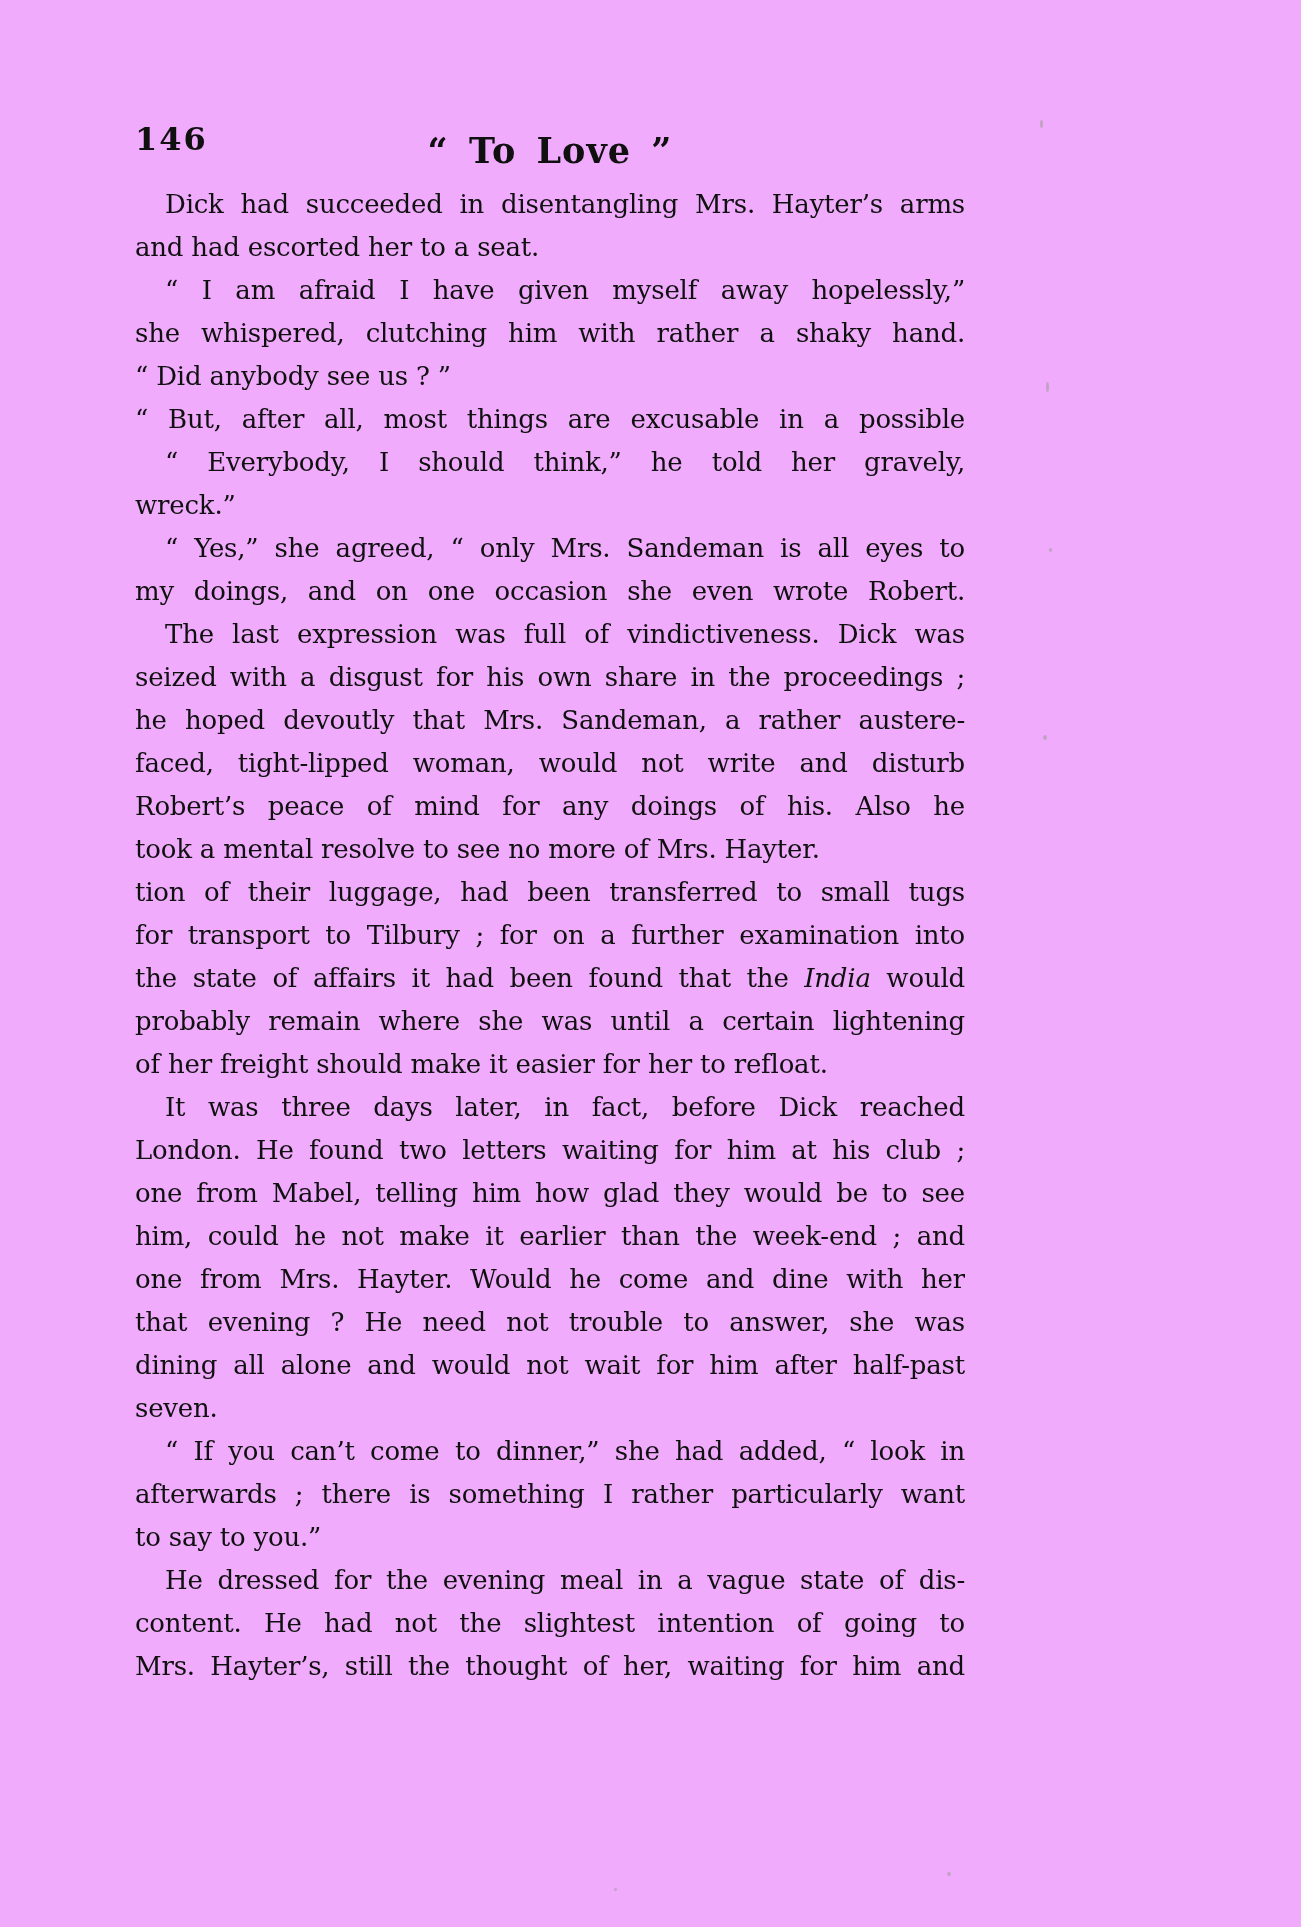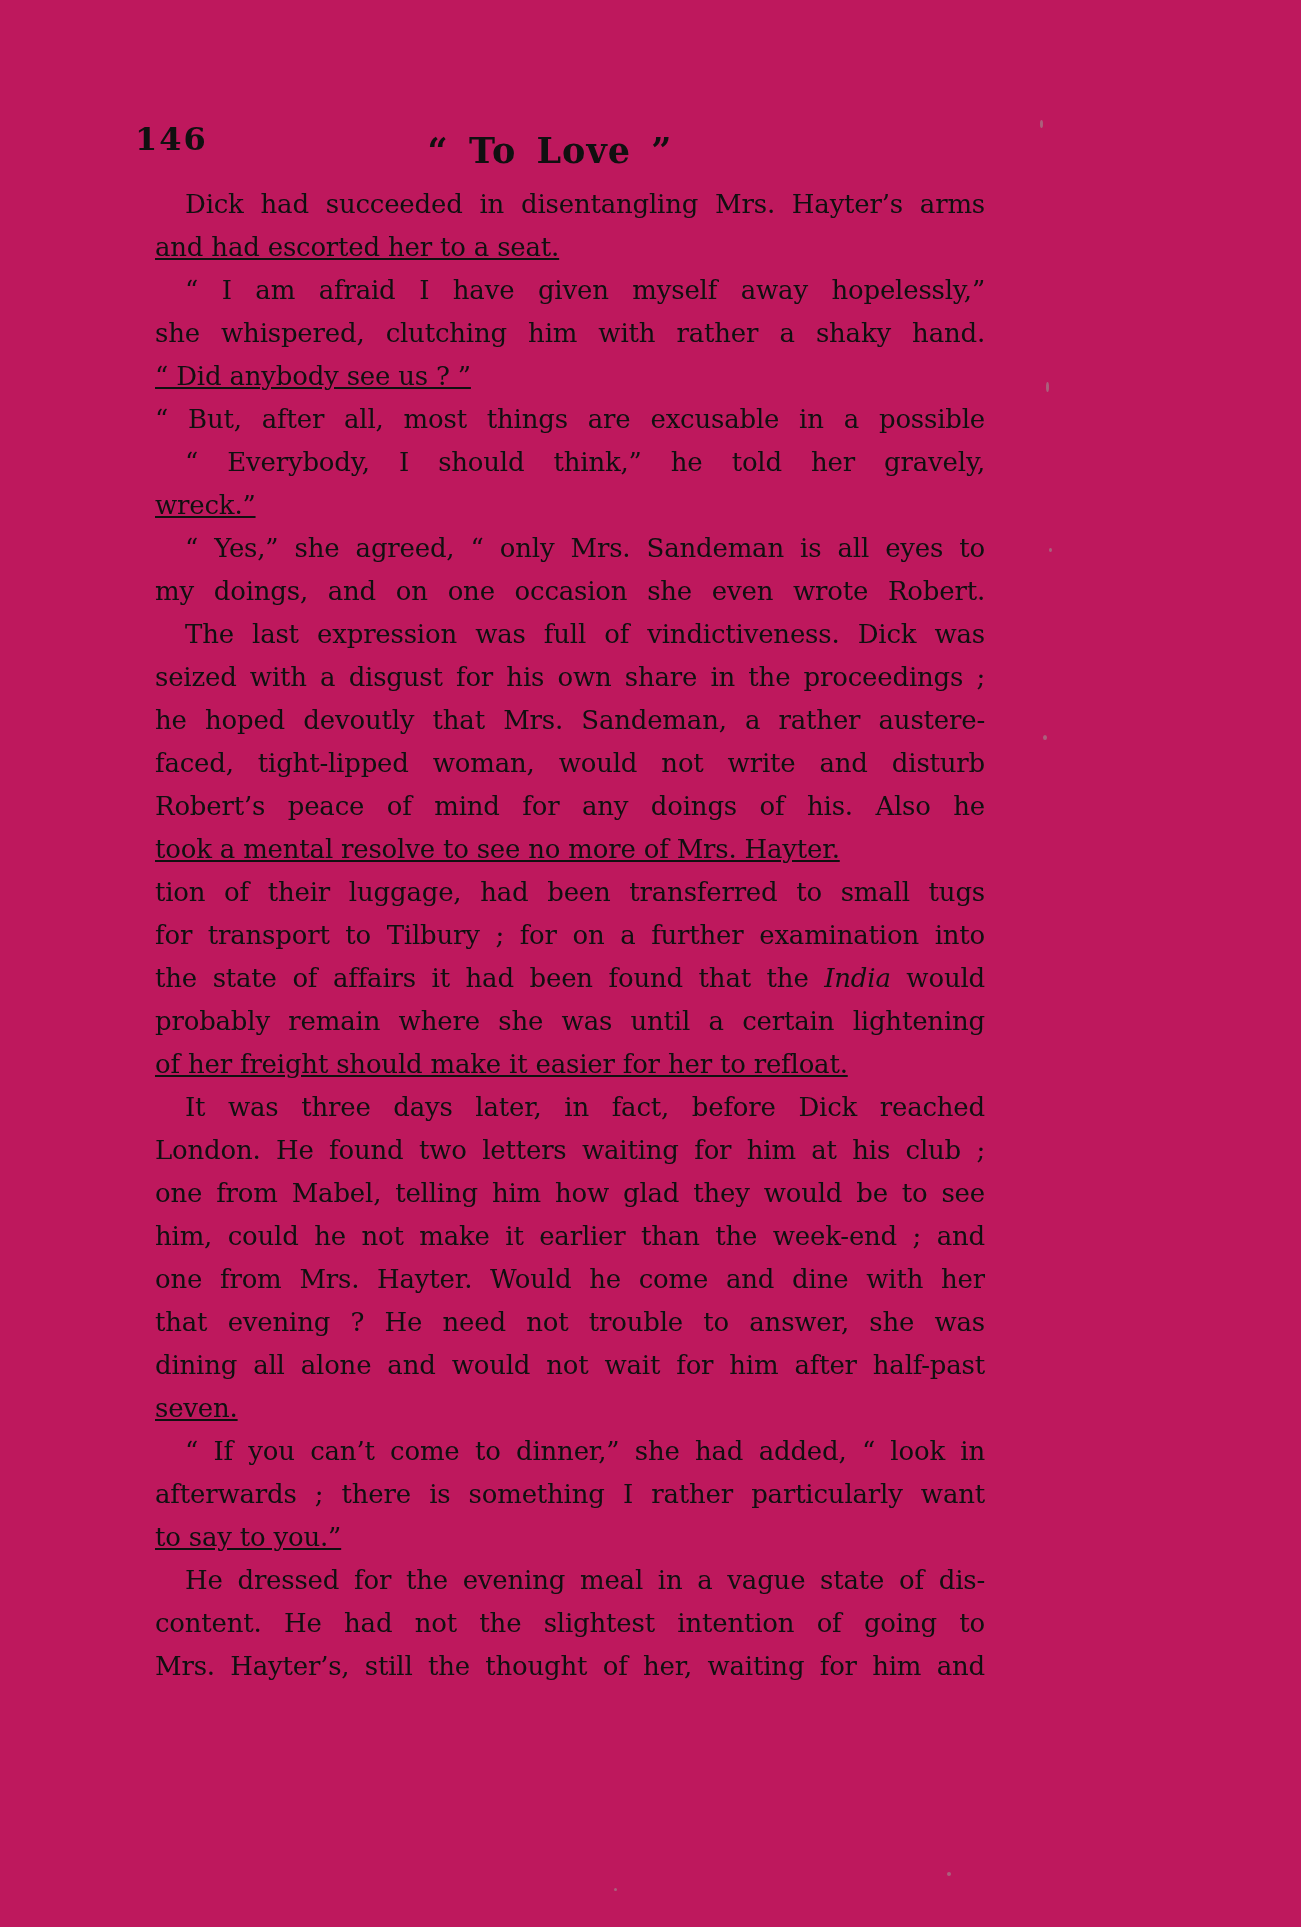--- a/index.html
+++ b/index.html
@@ -4,21 +4,21 @@
 <style>
   html, body {
     margin: 0;
     padding: 0;
     background: #fdfdfb;
   }
   .page {
     position: relative;
     width: 1301px;
     height: 1927px;
-    background: #be185d;
+    background: #f0abfc;
     overflow: hidden;
     font-family: "DejaVu Serif", "Liberation Serif", serif;
     color: #101010;
   }
   .header {
     position: absolute;
     top: 116px;
     left: 135px;
     width: 830px;
     height: 48px;
@@ -41,34 +41,33 @@
     font-weight: bold;
     letter-spacing: 1px;
     word-spacing: 7px;
     margin-top: 14px;
   }
   .body-text {
     position: absolute;
     top: 183px;
     left: 135px;
     width: 830px;
-    margin-left: 20px;
   }
   .para { margin: 0; }
   .line {
     height: 43px;
     line-height: 43px;
     font-size: 26px;
     letter-spacing: -0.2px;
     text-align: justify;
     text-align-last: justify;
     overflow: hidden;
   }
   .line.indent { text-indent: 30px; }
-  .line.endline { text-align-last: left; text-decoration: underline; }
+  .line.endline { text-align-last: left; }
   .line em { font-style: italic; }
   .speck {
     position: absolute;
     background: #9a9a96;
     border-radius: 50%;
     opacity: 0.55;
   }
   .s1 { left: 1040px; top: 120px;  width: 3px; height: 8px;  }
   .s2 { left: 1046px; top: 382px;  width: 3px; height: 10px; }
   .s3 { left: 1049px; top: 548px;  width: 3px; height: 4px;  }

